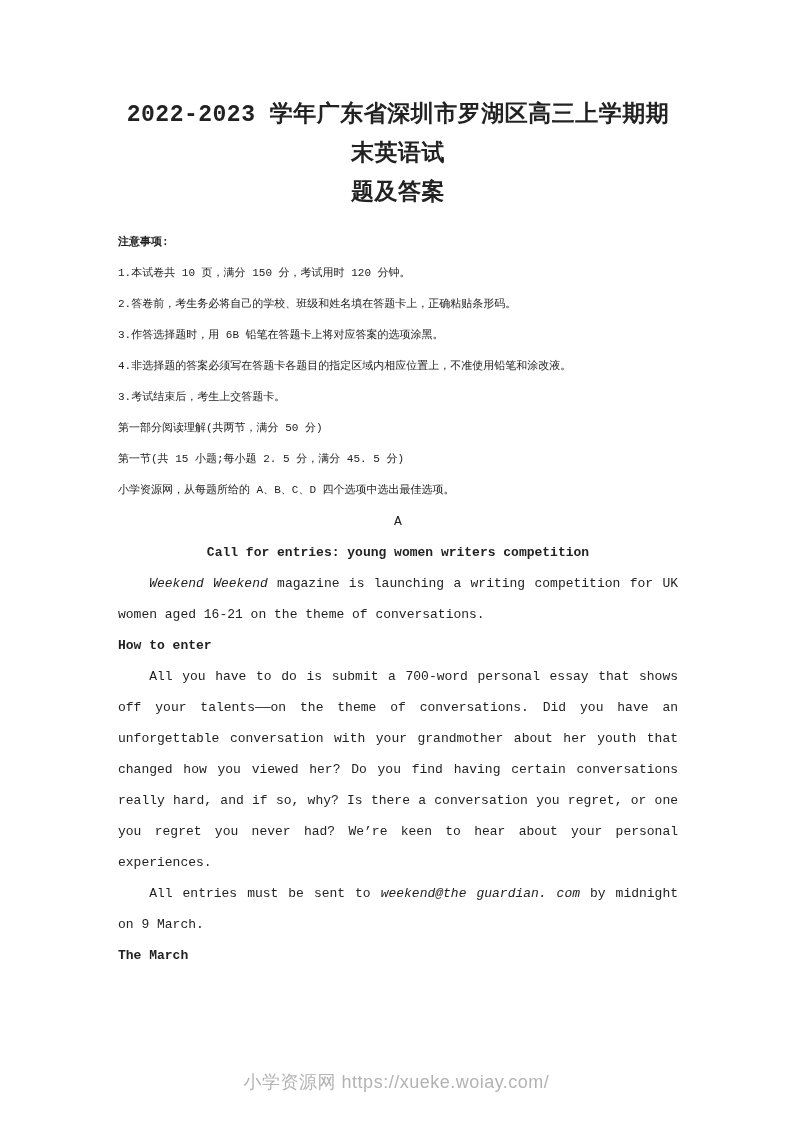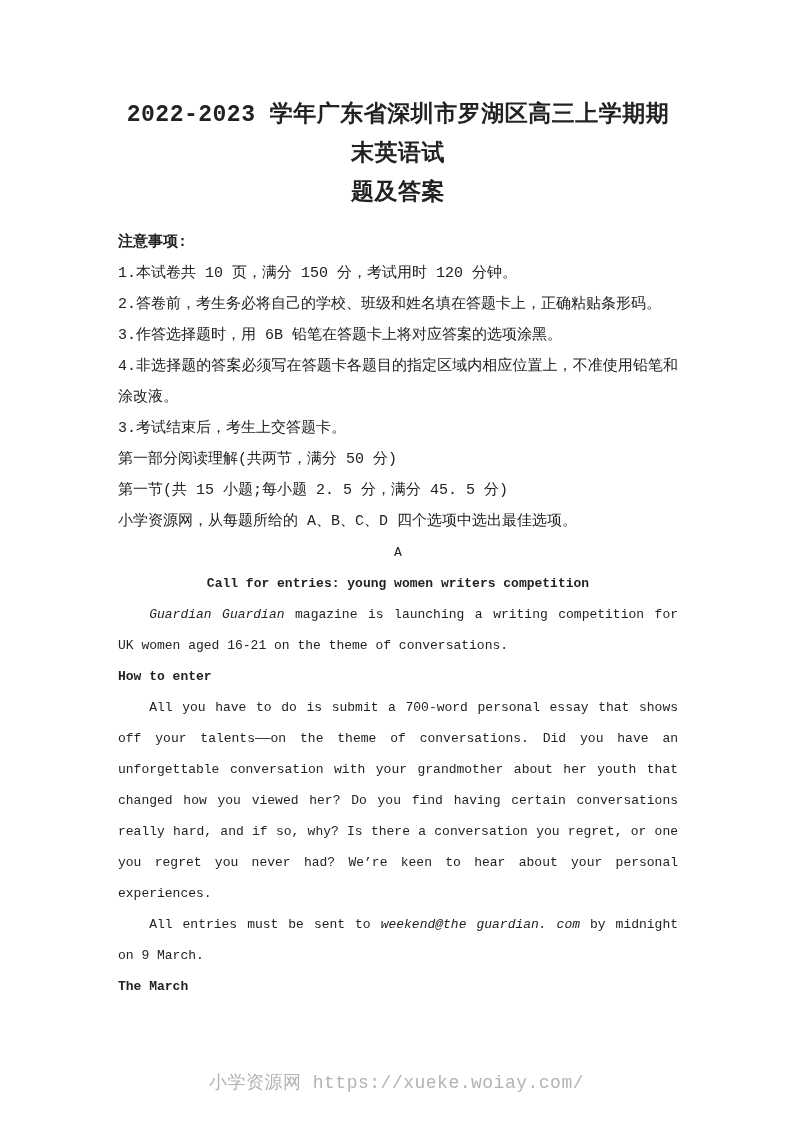--- a/index.html
+++ b/index.html
@@ -28,42 +28,42 @@
     margin: 0 0 14px 0;
     font-size: 23px;
     line-height: 39px;
     font-weight: bold;
     text-align: center;
     letter-spacing: 0.5px;
   }
   .doc-title .tline { display: block; }
   p { margin: 0; }
   .cn {
-    font-size: 15px;
+    font-size: 11px;
     line-height: 31px;
     text-align: justify;
   }
   .en {
     font-size: 13px;
     line-height: 31px;
   }
   .para {
     text-align: justify;
     text-indent: 2.4em;
   }
   .heading { font-weight: bold; }
   .center { text-align: center; text-indent: 0; }
   .en i { font-style: italic; }
   .footer {
     position: absolute;
     left: 0;
     right: 0;
     bottom: 28px;
     text-align: center;
-    font-family: Liberation Mono, monospace;
+    font-family: Liberation Sans, sans-serif;
     font-size: 18px;
     color: #b3b3b3;
     letter-spacing: 0.5px;
   }
 </style>
 </head>
 <body>
 
 <div class="page">
   <div class="content">
@@ -80,21 +80,21 @@
     <p class="cn">4.非选择题的答案必须写在答题卡各题目的指定区域内相应位置上，不准使用铅笔和涂改液。</p>
     <p class="cn">3.考试结束后，考生上交答题卡。</p>
 
     <p class="cn">第一部分阅读理解(共两节，满分 50 分)</p>
     <p class="cn">第一节(共 15 小题;每小题 2. 5 分，满分 45. 5 分)</p>
     <p class="cn">小学资源网，从每题所给的 A、B、C、D 四个选项中选出最佳选项。</p>
 
     <p class="en center">A</p>
     <p class="en center heading">Call for entries: young women writers competition</p>
 
-    <p class="en para"><i>Guardian Guardian</i><span> magazine is launching a writing competition for UK women aged 16-21 on the theme of conversations.</span></p>
+    <p class="en para"><i>Weekend Weekend</i><span> magazine is launching a writing competition for UK women aged 16-21 on the theme of conversations.</span></p>
 
     <p class="en heading">How to enter</p>
 
     <p class="en para">All you have to do is submit a 700-word personal essay that shows off your talents——on the theme of conversations. Did you have an unforgettable conversation with your grandmother about her youth that changed how you viewed her? Do you find having certain conversations really hard, and if so, why? Is there a conversation you regret, or one you regret you never had? We’re keen to hear about your personal experiences.</p>
 
     <p class="en para"><span>All entries must be sent to </span><i>weekend@the guardian. com</i><span> by midnight on 9 March.</span></p>
 
     <p class="en heading">The March</p>
 
   </div>

